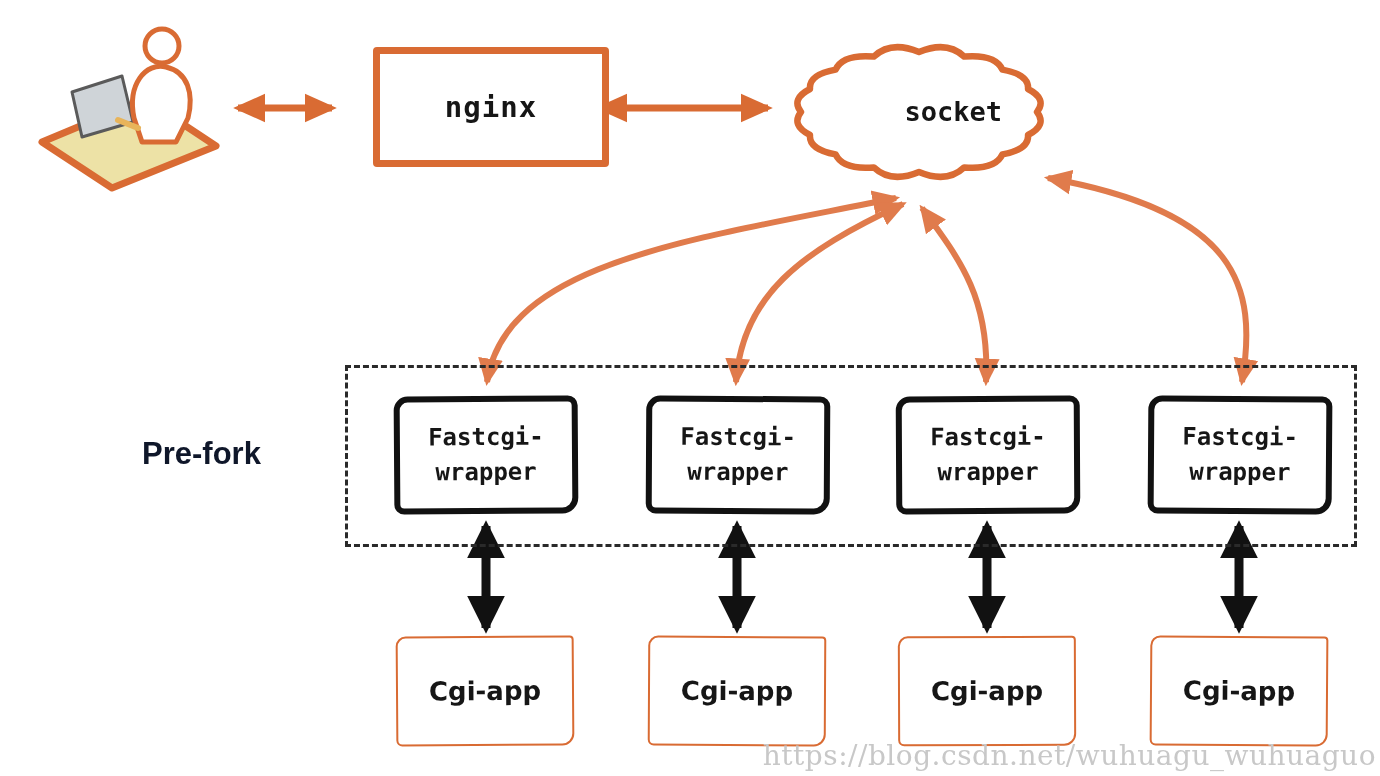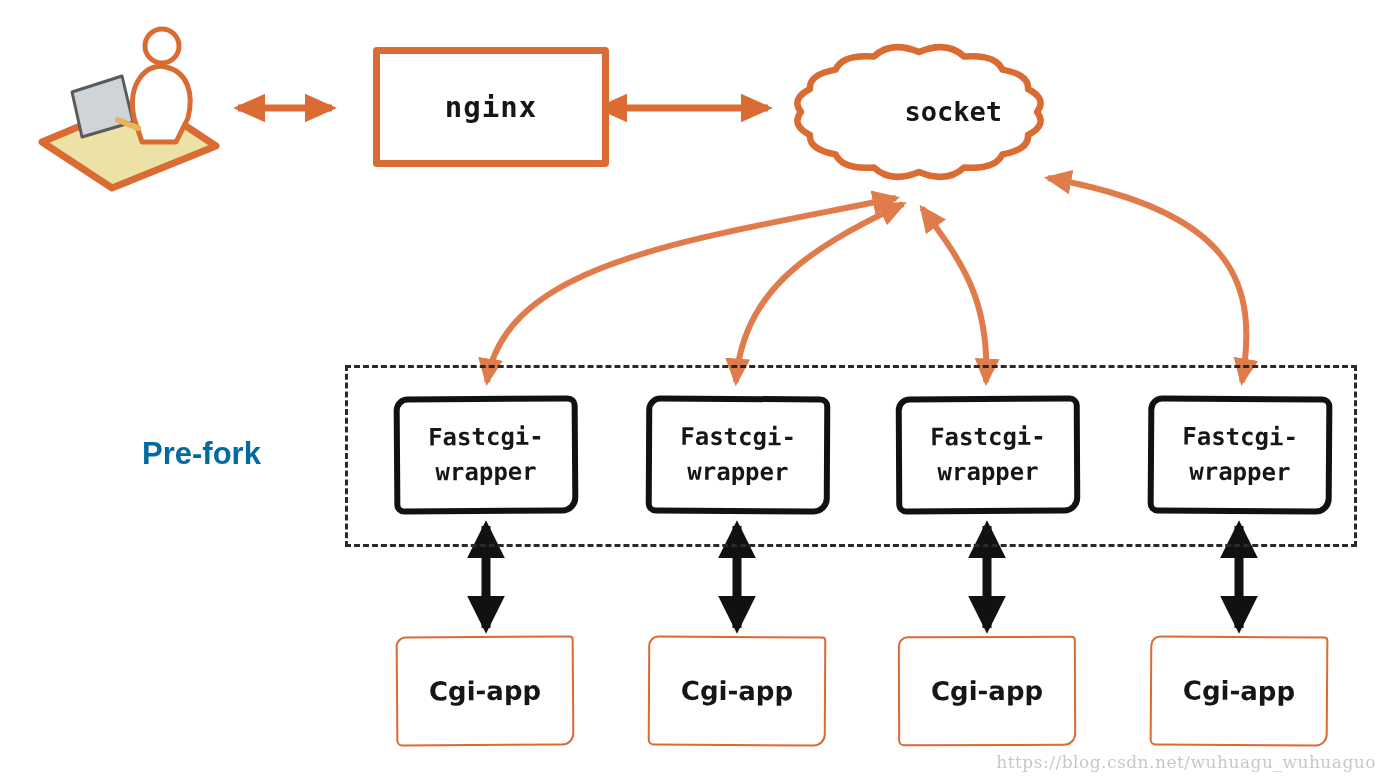--- a/index.html
+++ b/index.html
@@ -51,21 +51,21 @@
     border: 3px dashed #2a2a2a;
     background: transparent;
   }
   .prefork-label {
     position: absolute;
     left: 142px; top: 436px;
     font-family: "Liberation Sans", sans-serif;
     font-weight: 800;
     font-size: 31px;
     letter-spacing: 0px;
-    color: #0369a1;
+    color: #0f172a;
   }
   .wrapper-box {
     top: 396px;
     width: 172px; height: 106px;
     border: 6px solid #111111;
     border-radius: 14px 10px 16px 10px;
     flex-direction: column;
     font-weight: bold;
     font-size: 24px;
     line-height: 1.45;
@@ -84,21 +84,21 @@
     font-size: 26px;
   }
   .c1 { left: 396px; transform: rotate(-0.4deg); }
   .c2 { left: 648px; transform: rotate(0.3deg); }
   .c3 { left: 898px; transform: rotate(-0.2deg); }
   .c4 { left: 1150px; transform: rotate(0.4deg); }
   .watermark {
     position: absolute;
     right: 4px; bottom: 4px;
     font-family: "DejaVu Serif", serif;
-    font-size: 17px;
+    font-size: 28px;
     color: #c8c8c8;
     letter-spacing: 0.5px;
   }
 </style>
 </head>
 <body>
 
 <div class="stage">
 
   <svg class="layer" viewBox="0 0 1380 776">

